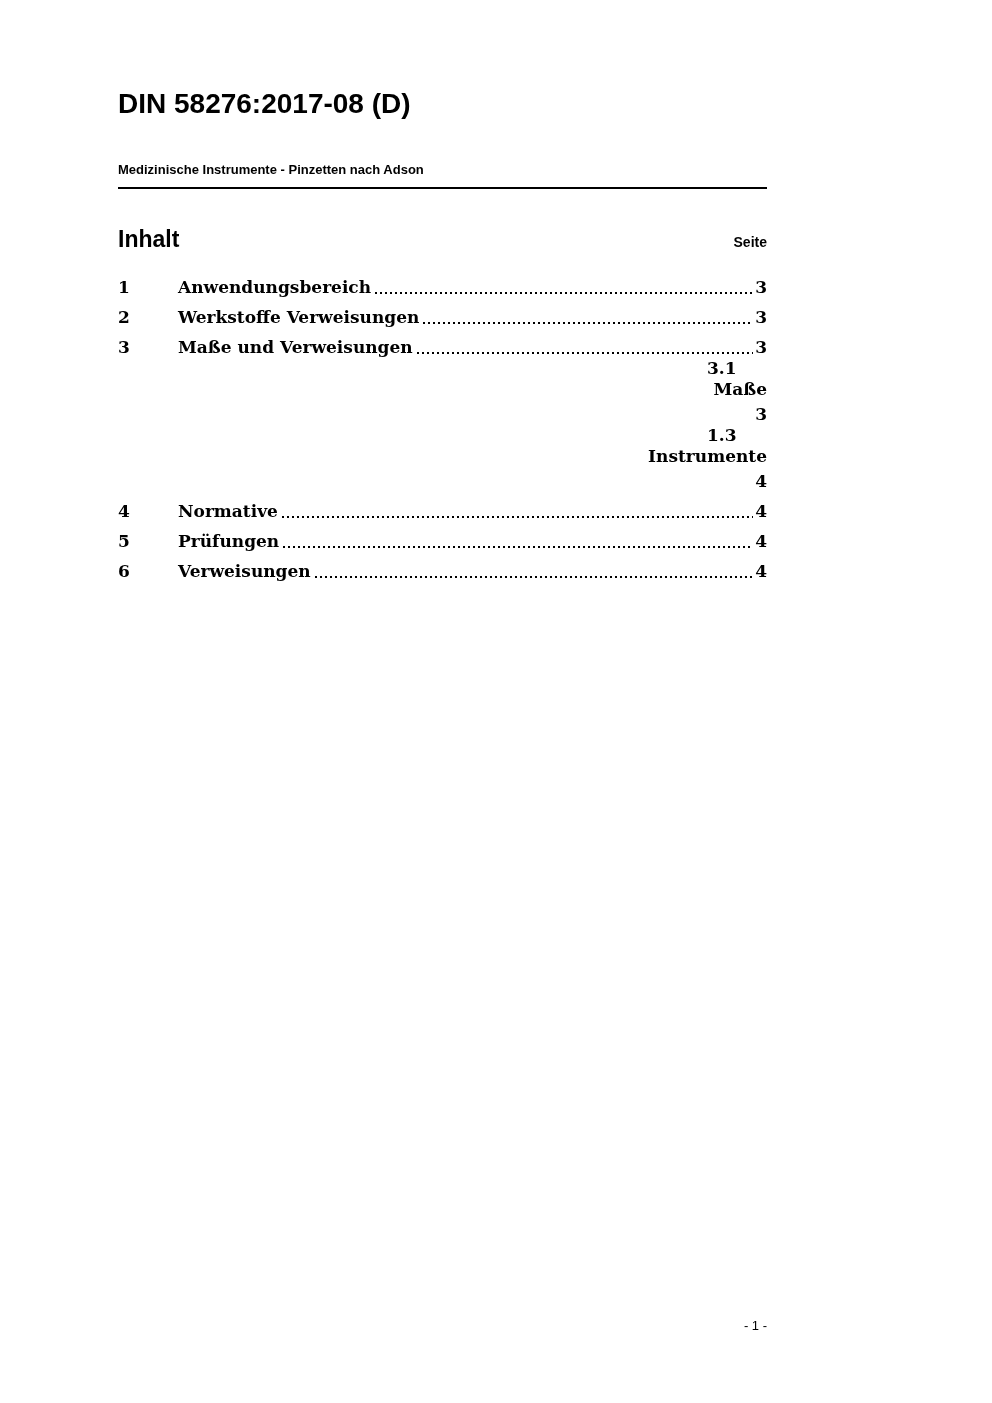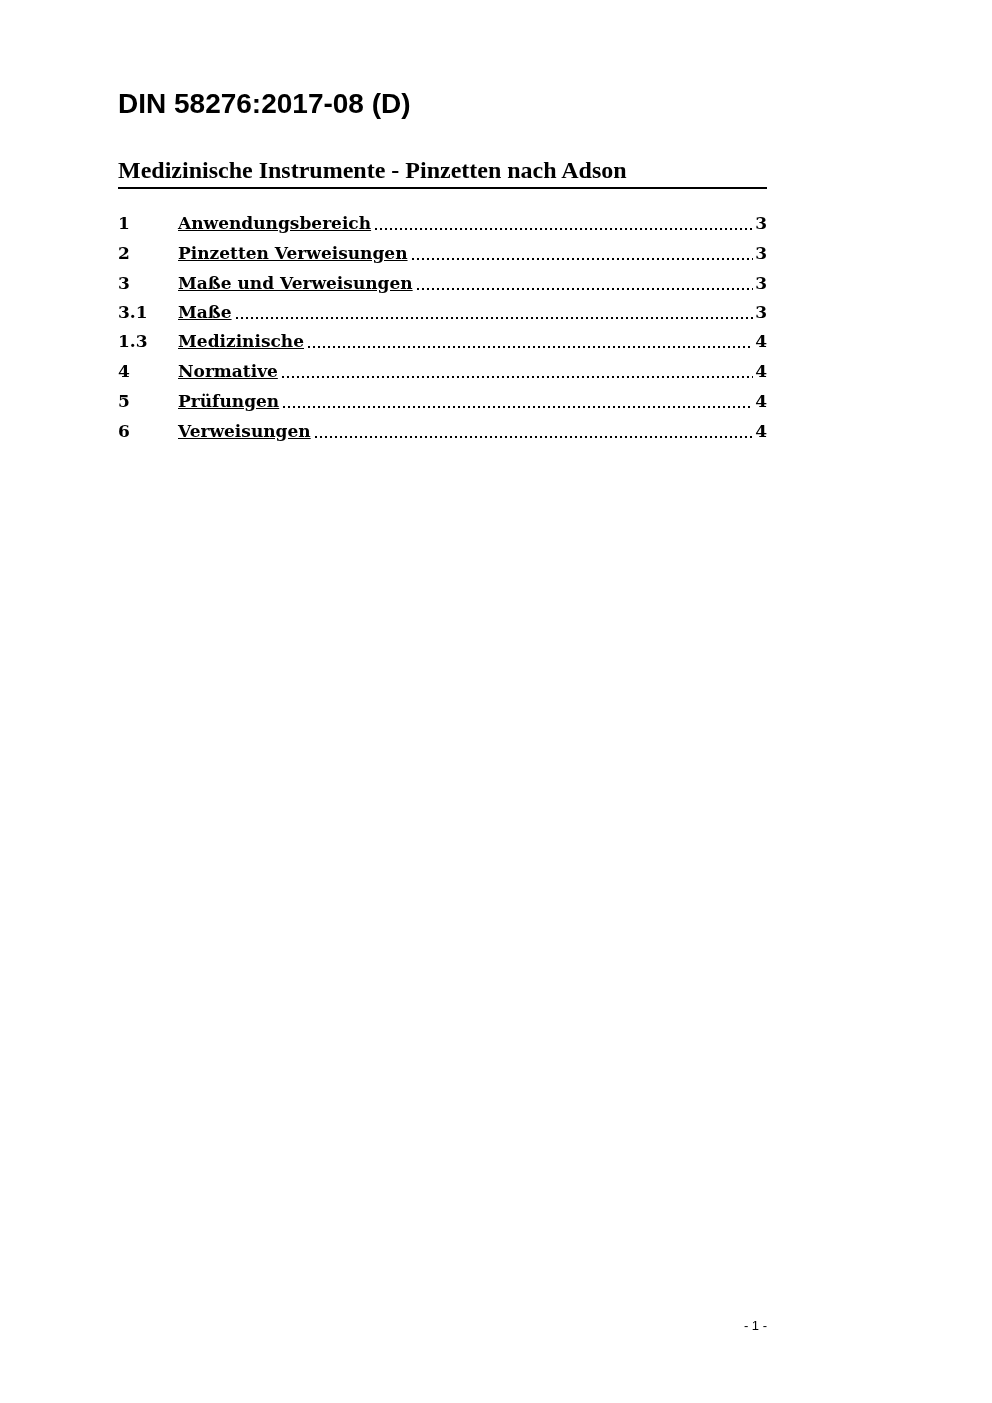--- a/index.html
+++ b/index.html
@@ -16,26 +16,26 @@
     padding: 88px 57px 0 118px;
   }
   .doc-title {
     font-size: 28px;
     line-height: 32px;
     font-weight: bold;
     font-family: "Liberation Sans", sans-serif;
   }
   .doc-subtitle {
     margin-top: 38px;
-    font-size: 24px;
+    font-size: 13px;
     line-height: 24px;
     font-weight: bold;
     padding-bottom: 5px;
     border-bottom: 2px solid #000000;
-    font-family: Liberation Serif, serif;
+    font-family: Liberation Sans, sans-serif;
   }
   .toc-header {
     margin-top: 36px;
     display: flex;
     justify-content: space-between;
     align-items: baseline;
   }
   .toc-heading {
     font-size: 23px;
     line-height: 28px;
@@ -50,27 +50,27 @@
     font-family: "DejaVu Serif", serif;
     font-weight: bold;
     font-size: 17px;
   }
   .toc-row {
     display: flex;
     align-items: flex-end;
     line-height: 21px;
   }
   .toc-row.main { margin-top: 9px; }
-  .toc-row.sub  { margin-top: 8px; }
+  .toc-row.sub  { margin-top: 0; flex-direction: column; }
   .toc-row:first-child { margin-top: 0; }
   .toc-num {
     width: 60px;
     flex-shrink: 0;
   }
-  .toc-label { white-space: nowrap; text-decoration: underline; }
+  .toc-label { white-space: nowrap; }
   .toc-leader {
     flex: 1;
     height: 2px;
     margin: 0 2px 4px 4px;
     background-image: repeating-linear-gradient(to right,
       #000000 0px, #000000 2px, transparent 2px, transparent 5px);
   }
   .toc-page { flex-shrink: 0; }
   .page-footer {
     position: absolute;
@@ -83,53 +83,57 @@
 </style>
 </head>
 <body>
 
 <div class="page">
 
   <h1 class="doc-title">DIN 58276:2017-08 (D)</h1>
 
   <h2 class="doc-subtitle">Medizinische Instrumente - Pinzetten nach Adson</h2>
 
+  <div class="toc-header">
+    <span class="toc-heading">Inhalt</span>
+    <span class="toc-page-col-label">Seite</span>
+  </div>
 
   <div class="toc-list">
   <div class="toc-row main">
     <span class="toc-num">1</span>
     <span class="toc-label">Anwendungsbereich</span>
     <span class="toc-leader"></span>
     <span class="toc-page">3</span>
   </div>
 
   <div class="toc-row main">
     <span class="toc-num">2</span>
-    <span class="toc-label">Pinzetten Verweisungen</span>
+    <span class="toc-label">Werkstoffe Verweisungen</span>
     <span class="toc-leader"></span>
     <span class="toc-page">3</span>
   </div>
 
   <div class="toc-row main">
     <span class="toc-num">3</span>
     <span class="toc-label">Maße und Verweisungen</span>
     <span class="toc-leader"></span>
     <span class="toc-page">3</span>
   </div>
 
   <div class="toc-row sub">
     <span class="toc-num">3.1</span>
     <span class="toc-label">Maße</span>
     <span class="toc-leader"></span>
     <span class="toc-page">3</span>
   </div>
 
   <div class="toc-row sub">
     <span class="toc-num">1.3</span>
-    <span class="toc-label">Medizinische</span>
+    <span class="toc-label">Instrumente</span>
     <span class="toc-leader"></span>
     <span class="toc-page">4</span>
   </div>
 
   <div class="toc-row main">
     <span class="toc-num">4</span>
     <span class="toc-label">Normative</span>
     <span class="toc-leader"></span>
     <span class="toc-page">4</span>
   </div>

